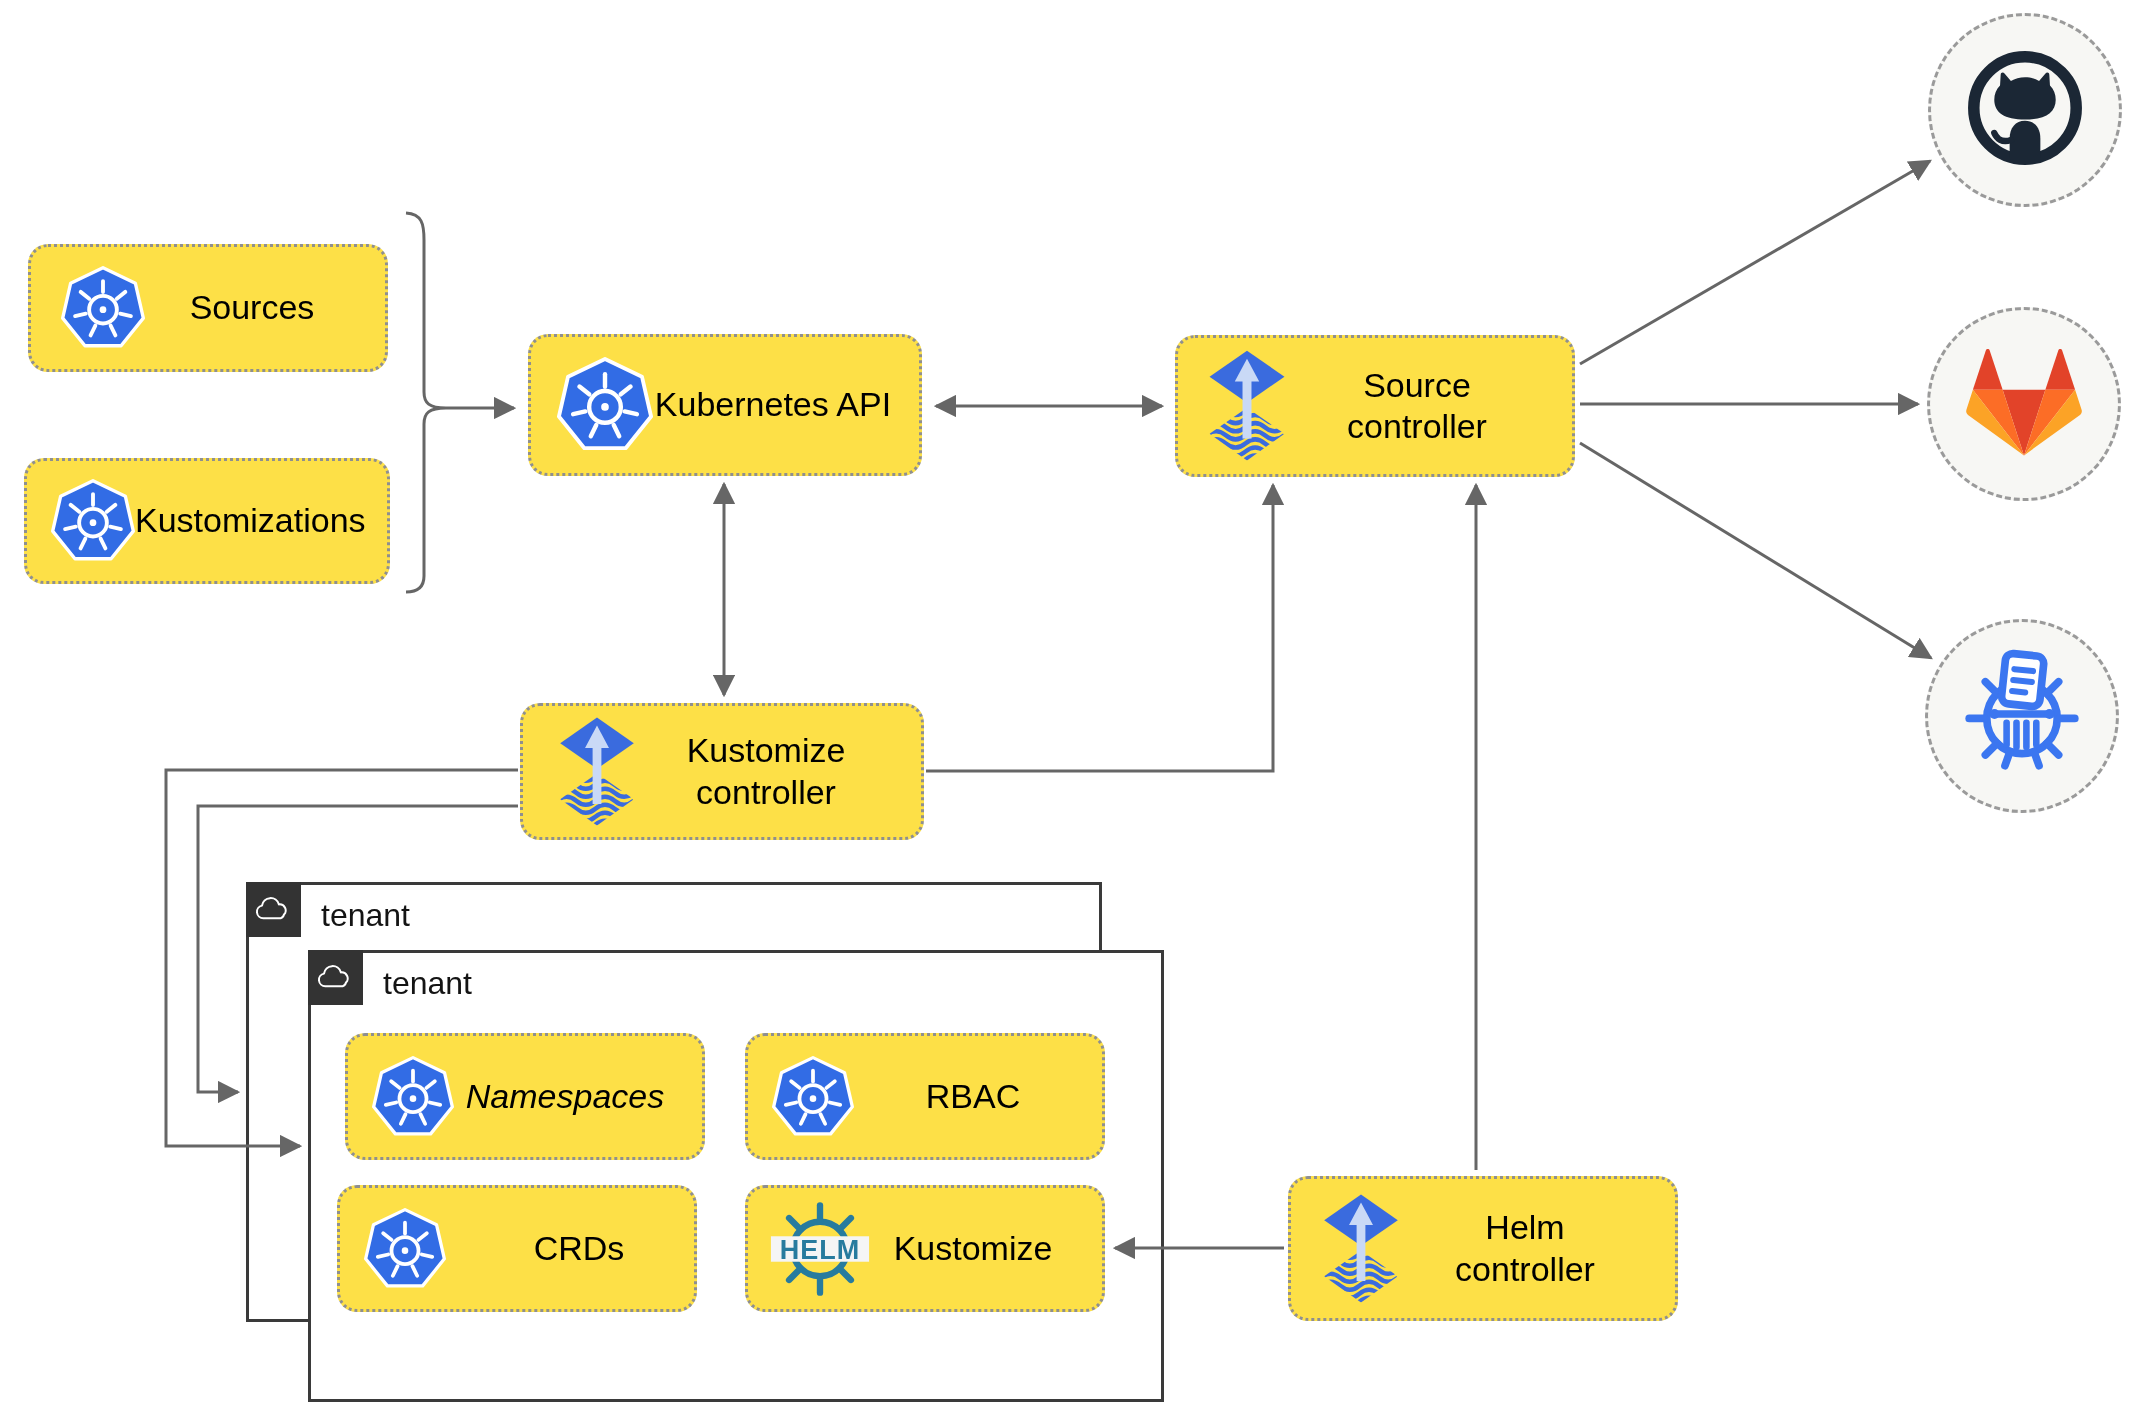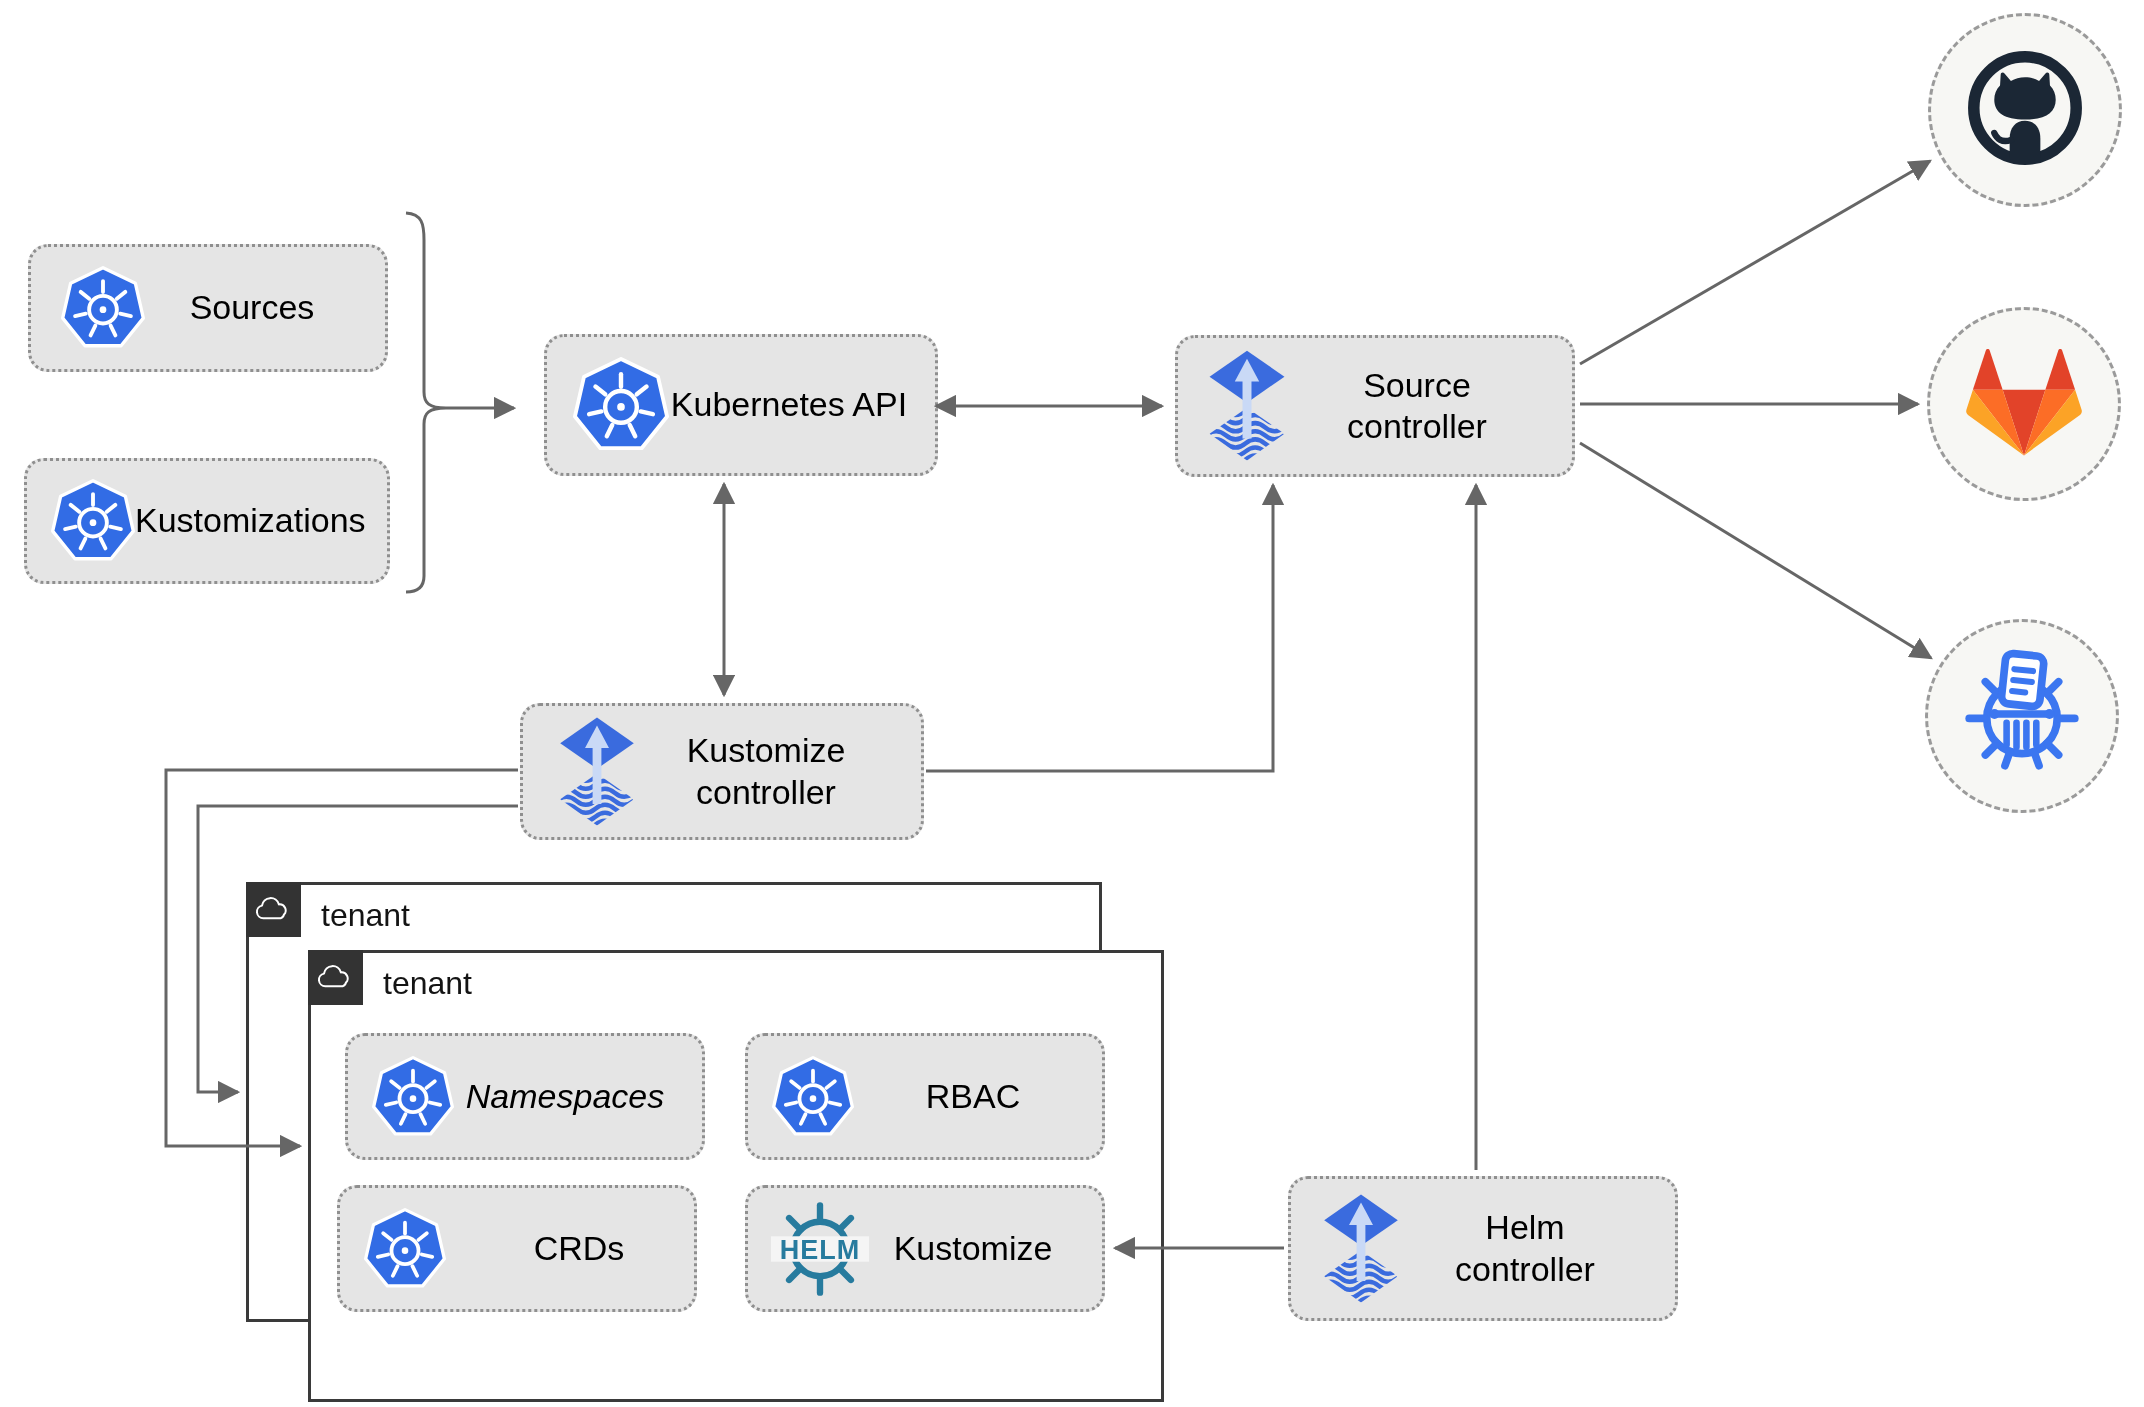--- a/index.html
+++ b/index.html
@@ -2,21 +2,21 @@
 <html><head>
 <meta charset="utf-8">
 <style>
   html,body{margin:0;padding:0;background:#ffffff;font-family:"Liberation Sans",sans-serif;}
   .canvas{position:relative;width:2144px;height:1407px;background:#ffffff;overflow:hidden;}
 
   
   svg.edges{position:absolute;left:0;top:0;z-index:5;pointer-events:none;}
 
   
-  .node{position:absolute;box-sizing:border-box;background:#e5e5e5;border:3px dotted #8f8f8f;
+  .node{position:absolute;box-sizing:border-box;background:#fde047;border:3px dotted #8f8f8f;
         border-radius:20px;display:flex;align-items:center;z-index:4;}
   .node .nicon{flex:0 0 auto;margin-left:30px;display:flex;align-items:center;}
   .node .nlabel{flex:1 1 auto;text-align:center;font-size:34px;color:#000;padding-right:26px;line-height:1.22;}
 
   
   .tenant{position:absolute;box-sizing:border-box;background:#ffffff;border:3px solid #3a3a3a;}
   .tenant .tab{position:absolute;left:-3px;top:-3px;width:55px;height:55px;background:#333333;
                display:flex;align-items:center;justify-content:center;}
   .tenant .tlabel{position:absolute;left:72px;top:12px;font-size:32px;color:#141414;}
   .t-back{z-index:1;}
@@ -171,21 +171,21 @@
 
   <div class="node" style="left:24px;top:458px;width:366px;height:126px;">
     <span class="nicon" style="margin-left:24px;">
       <svg width="84" height="84">
           <use href="#sym-k8s"></use>
         </svg>
       </span>
     <span class="nlabel">Kustomizations</span>
   </div>
 
-  <div class="node" style="left:544px;top:334px;width:394px;height:142px;">
+  <div class="node" style="left:528px;top:334px;width:394px;height:142px;">
     <span class="nicon" style="margin-left:26px;">
       <svg width="96" height="96">
           <use href="#sym-k8s"></use>
         </svg>
       </span>
     <span class="nlabel">Kubernetes API</span>
   </div>
 
   <div class="node" style="left:1175px;top:335px;width:400px;height:142px;">
     <span class="nicon" style="margin-left:28px;">

